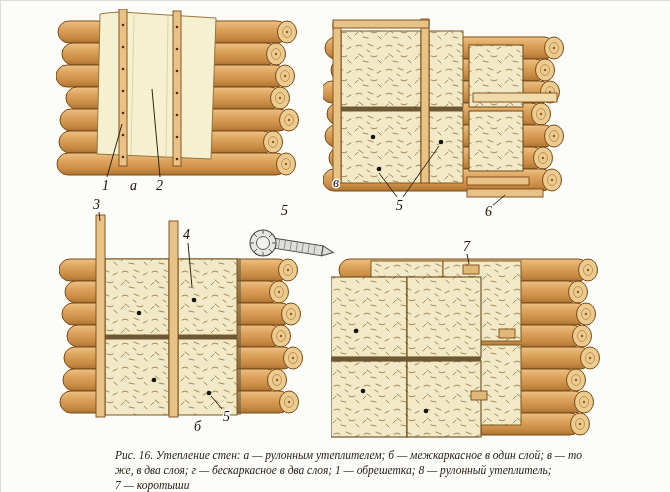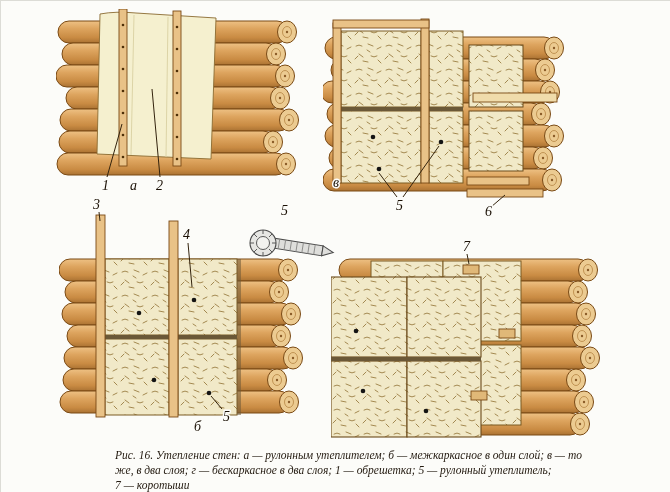--- a/index.html
+++ b/index.html
@@ -225,17 +225,17 @@
       <circle cx="25" cy="94" r="2.3"></circle>
         <circle cx="32" cy="154" r="2.3"></circle>
         <circle cx="95" cy="174" r="2.3"></circle>
     </g>
     <path class="ld" d="M136 17 L138 27"></path>
     <text class="lbl" x="132" y="14">7</text>
   </svg>
 
   <div class="caption">
     <div>Рис. 16. Утепление стен: а — рулонным утеплителем; б — межкаркасное в один слой; в — то</div>
-    <div>же, в два слоя; г — бескаркасное в два слоя; 1 — обрешетка; 5 — рулонный утеплитель;</div>
+    <div>же, в два слоя; г — бескаркасное в два слоя; 1 — обрешетка; 8 — рулонный утеплитель;</div>
     <div>7 — коротыши</div>
   </div>
 
 </div>
 
 </body></html>

